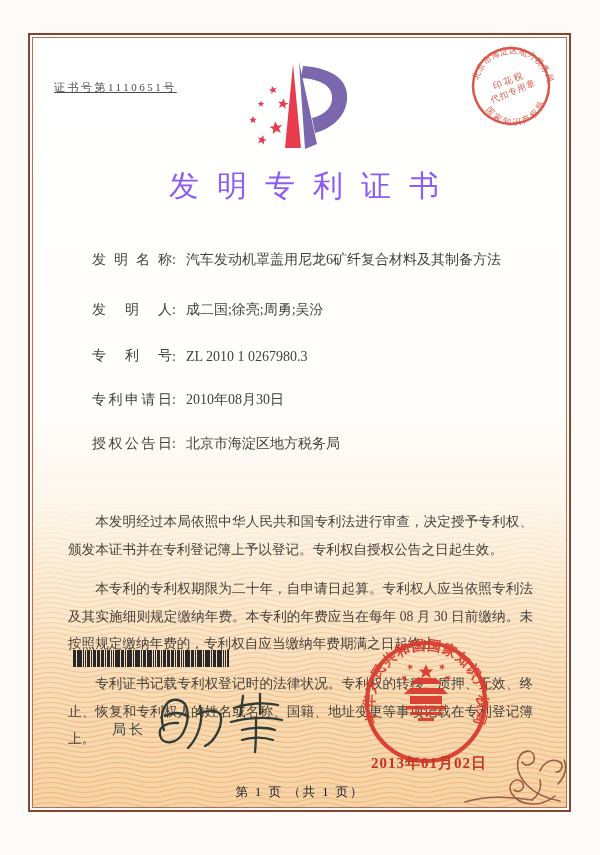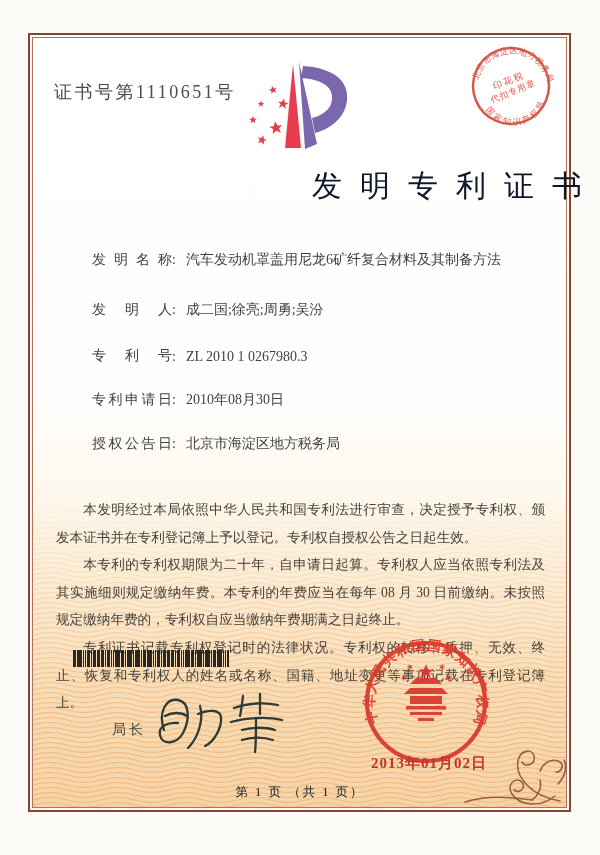--- a/index.html
+++ b/index.html
@@ -15,27 +15,27 @@
     border:1px solid #ad7258;
     box-shadow:0 0 0 2px #fdfcfa,0 0 0 4px #86452f;
     z-index:2;pointer-events:none;
   }
   .frame-bg{
     position:absolute;left:33px;top:38px;right:34px;bottom:48px;
     background:linear-gradient(180deg,#ffffff 0%,#fffefc 48%,#fdf7ec 60%,#fbead1 72%,#f8dcb6 85%,#f6d3a6 100%);
     overflow:hidden;z-index:0;
   }
   .waves{position:absolute;left:0;bottom:0;width:100%;height:300px;}
-  .cert-no{left:54px;top:80px;font-size:18px;letter-spacing:2.5px;color:#4b4b4d;z-index:3;}
-  .title{left:0;width:100%;top:166px;text-align:right;font-size:30px;letter-spacing:18px;padding-left:26px;box-sizing:border-box;color:#0f172a;font-weight:500;z-index:3;}
+  .cert-no{left:54px;top:80px;font-size:11px;letter-spacing:2.5px;color:#4b4b4d;z-index:3;text-decoration:underline;}
+  .title{left:0;width:100%;top:166px;text-align:center;font-size:30px;letter-spacing:18px;padding-left:26px;box-sizing:border-box;color:#8b5cf6;font-weight:500;z-index:3;}
   .field{left:60px;font-size:14px;color:#413f41;z-index:3;white-space:nowrap;margin-left:32px;}
   .field .lbl{display:inline-block;width:80px;text-align:justify;text-align-last:justify;vertical-align:bottom;}
   .field .colon{margin-right:10px;}
   .body-text{left:56px;top:496px;width:489px;font-size:13.6px;line-height:27.6px;color:#46403a;text-align:justify;z-index:3;}
-  .body-text p{margin:0;text-indent:2em;}
+  .body-text p{margin:12px;text-indent:2em;}
   .barcode{left:73px;top:650px;width:156px;height:17px;z-index:3;
     background:
       repeating-linear-gradient(90deg,#272727 0 1px,transparent 1px 2px),
       repeating-linear-gradient(90deg,#272727 0 2px,transparent 2px 7px),
       repeating-linear-gradient(90deg,#272727 0 1px,transparent 1px 5px);
   }
   .sig-label{left:112px;top:721px;font-size:14px;letter-spacing:3px;color:#3e4a42;z-index:3;}
   .sig-svg{left:148px;top:686px;z-index:3;}
   .seal-svg{left:360px;top:636px;z-index:4;opacity:.93;}
   .seal-date{left:371px;top:754px;font-size:15px;font-weight:bold;color:#c23526;letter-spacing:1px;z-index:5;}

